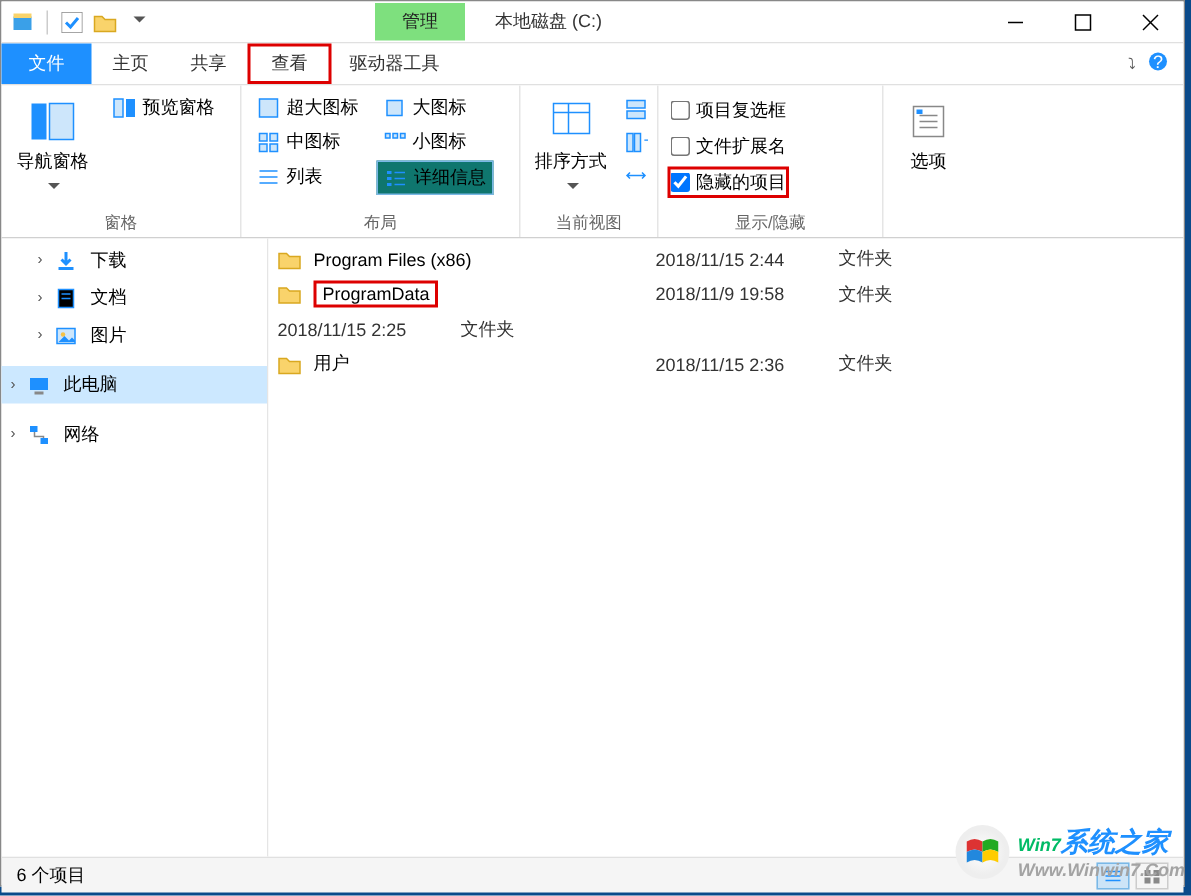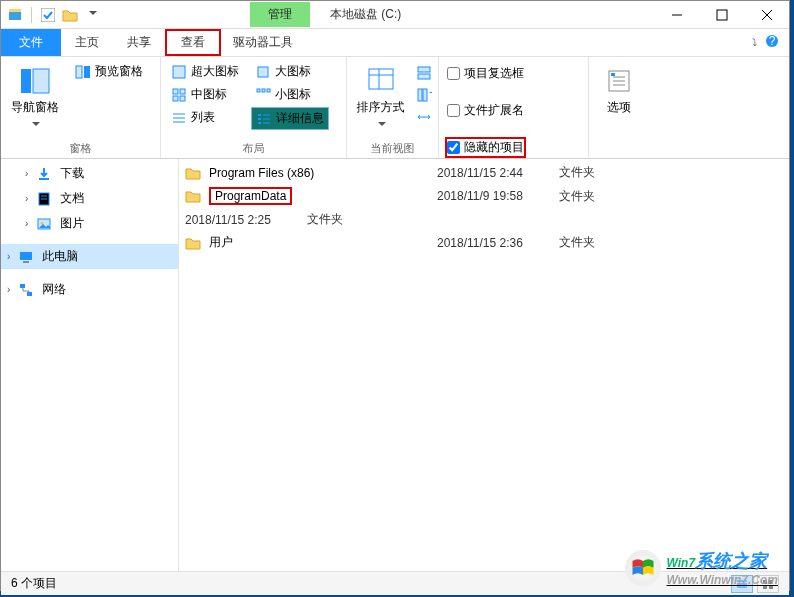--- a/index.html
+++ b/index.html
@@ -49,21 +49,21 @@
     .col-name { width: 252px; display: flex; align-items: center; }
     .col-date { width: 122px; color: #333; }
     .col-type { width: 80px; color: #333; }
     .name-text.highlighted { border: 2px solid #d00; padding: 0 4px; display: inline-block; }
 
     .statusbar { height: 24px; border-top: 1px solid #e0e0e0; display: flex; align-items: center; padding: 0 10px; background: #f5f5f5; }
     .status-right { margin-left: auto; display: flex; gap: 4px; }
     .view-btn { width: 22px; height: 18px; border: 1px solid #ccc; display: flex; align-items: center; justify-content: center; }
     .view-btn.active { background: #cce4f7; border-color: #7ab8e6; }
 
-    .watermark { position: absolute; right: 16px; bottom: 10px; display: flex; align-items: center; gap: 6px; font-family: Arial; font-weight: bold; font-style: italic; text-decoration: underline; }
+    .watermark { position: absolute; right: 4px; bottom: 10px; display: flex; align-items: center; gap: 6px; font-family: Arial; font-weight: bold; font-style: italic; }
     .watermark .logo { width: 36px; height: 36px; border-radius: 50%; background: radial-gradient(circle, #fff 0%, #eee 60%); display:flex; align-items:center; justify-content:center; font-size:16px; }
     .wm-text1 { color: #ff8c00; font-size: 18px; }
     .wm-text1 b { color: #0b6; }
     .wm-text2 { color: #1e90ff; font-size: 18px; }
     .wm-sub { color: #a3a3a3; font-size: 12px; }
 
     .chevron { font-size: 10px; color: #555; }
     .tri-down::after { content: ""; display: inline-block; border: 4px solid transparent; border-top-color: #555; margin-left: 2px; vertical-align: middle; }
 
     
@@ -263,21 +263,21 @@
                 <path d="M2 8 h12 M4 6 l-2 2 l2 2 M12 6 l2 2 l-2 2" stroke="#1e90ff" fill="none"></path>
               </svg>
             </span>
         </div>
       </div>
       <div class="ribbon-group-label">当前视图</div>
     </div>
 
     <div class="ribbon-group" style="width:150px;">
       <div class="ribbon-body">
-        <div class="ribbon-col" style="gap:16px; padding-top:2px;">
+        <div class="ribbon-col" style="gap:3px; padding-top:2px;">
           <label class="check-item">
               <input type="checkbox" style="">
               <span>项目复选框</span>
             </label>
           <label class="check-item">
               <input type="checkbox" style="">
               <span>文件扩展名</span>
             </label>
           <label class="check-item highlighted">
               <input type="checkbox" checked="" style="">

